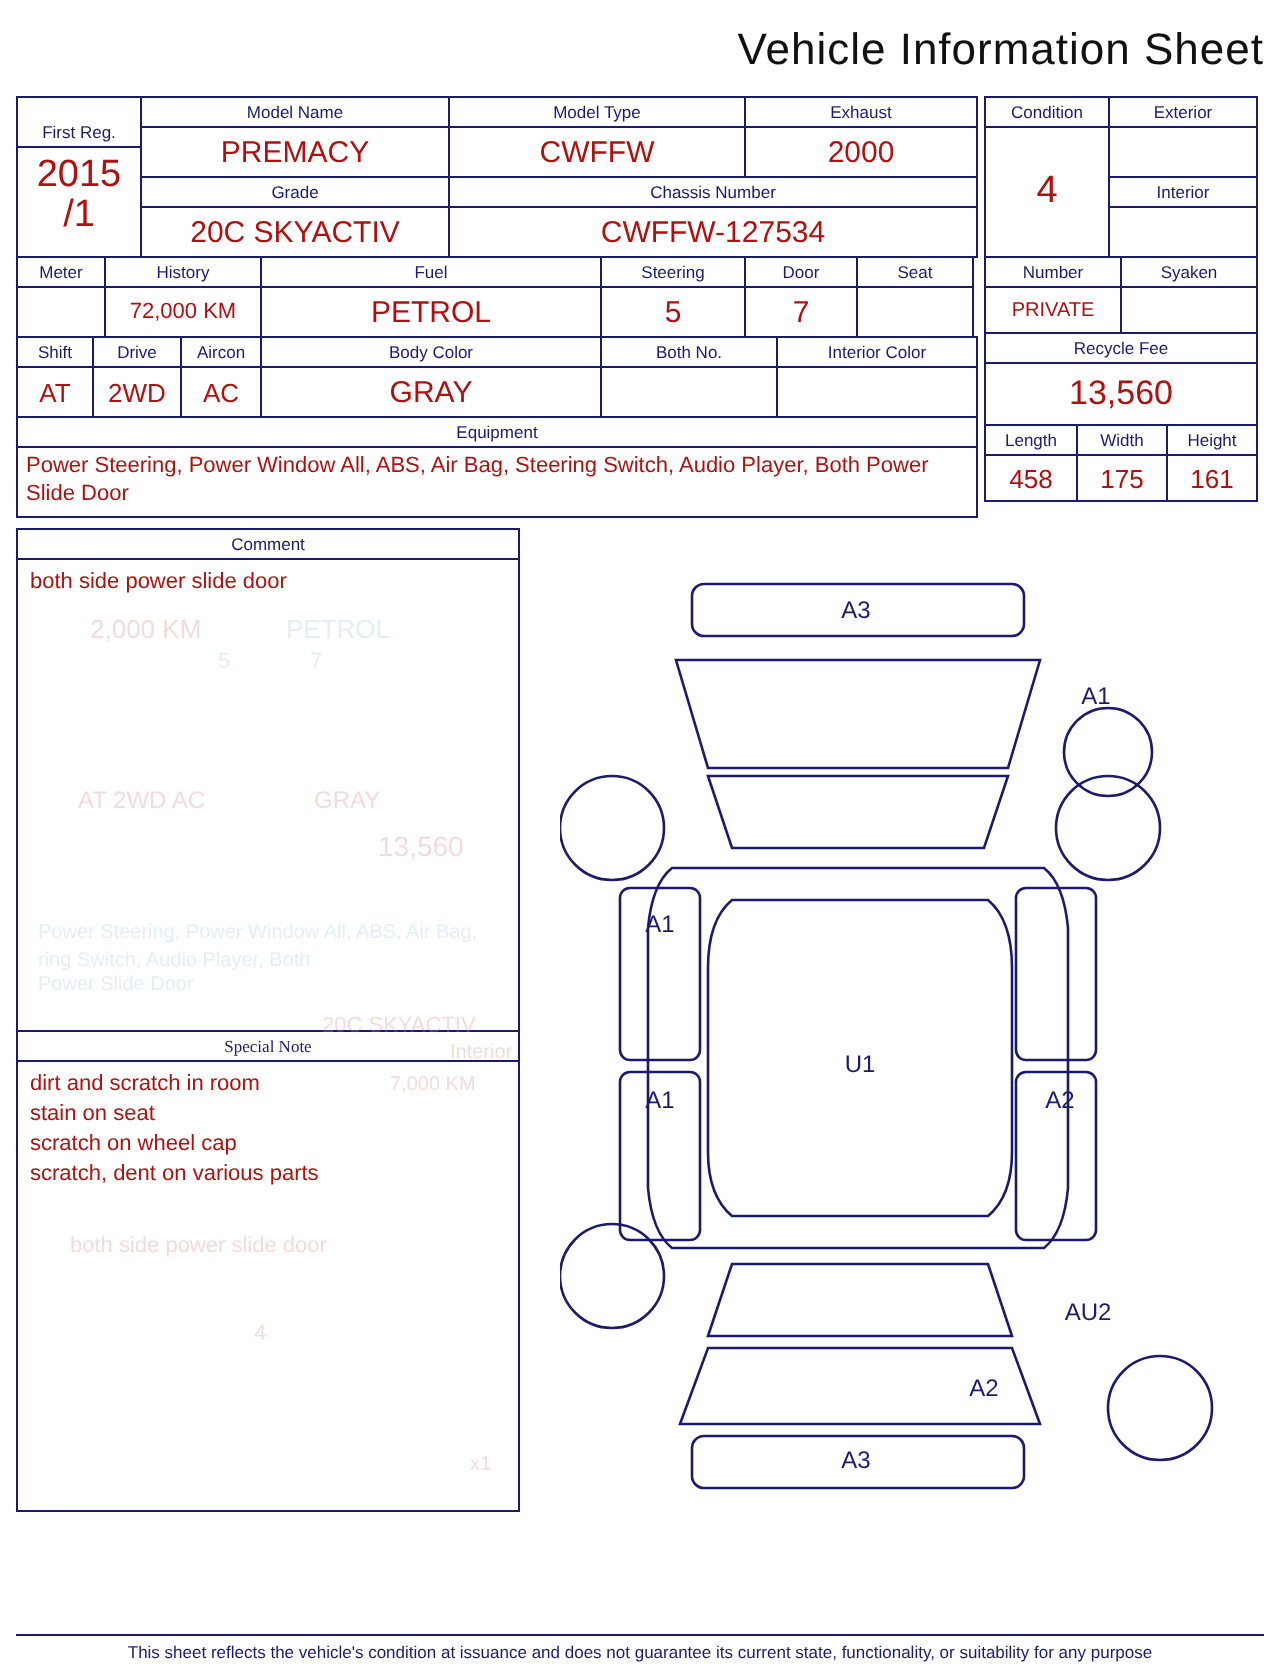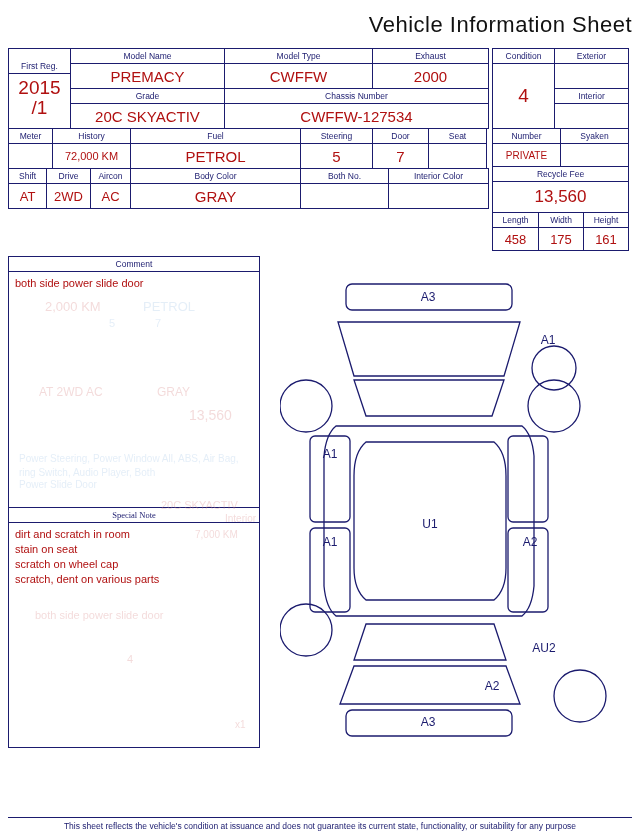--- a/index.html
+++ b/index.html
@@ -255,20 +255,33 @@
           <td class="val-sm" style="font-size:13px">AT</td>
           <td class="val-sm" style="font-size:13px">2WD</td>
           <td class="val-sm" style="font-size:13px">AC</td>
           <td class="val">GRAY</td>
           <td class="val"></td>
           <td class="val"></td>
         </tr>
       </tbody>
         </table>
 
+      <table style="width:480px;margin-top:-1px">
+        <colgroup>
+            <col style="width:480px">
+          </colgroup>
+        <tbody>
+            <tr>
+              <td>Equipment</td>
+            </tr>
+        <tr>
+              <td class="equip-text">Power Steering, Power Window  All, ABS, Air Bag, Steering Switch, Audio Player, Both Power Slide Door</td>
+            </tr>
+      </tbody>
+        </table>
     </div>
 
     <div class="right-block">
       <table style="width:136px">
         <colgroup>
             <col style="width:62px">
             <col style="width:74px">
           </colgroup>
         <tbody>
             <tr>

